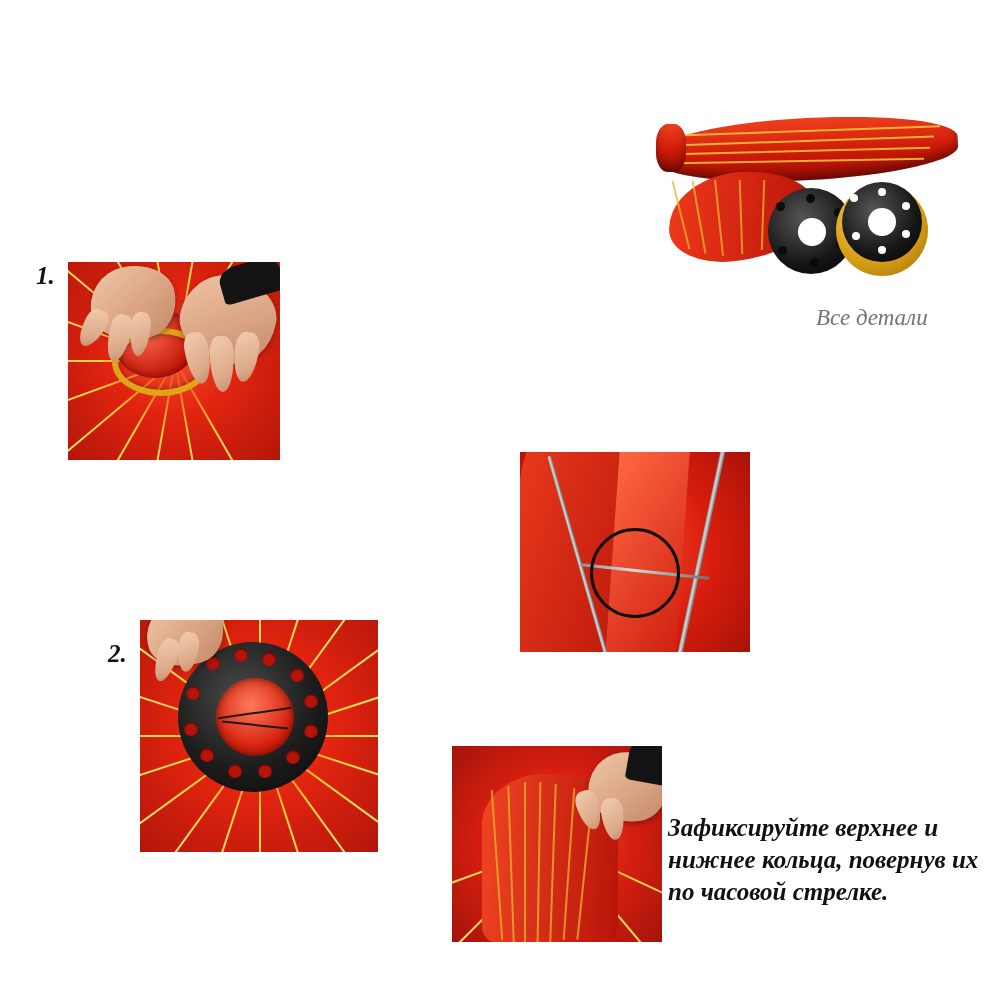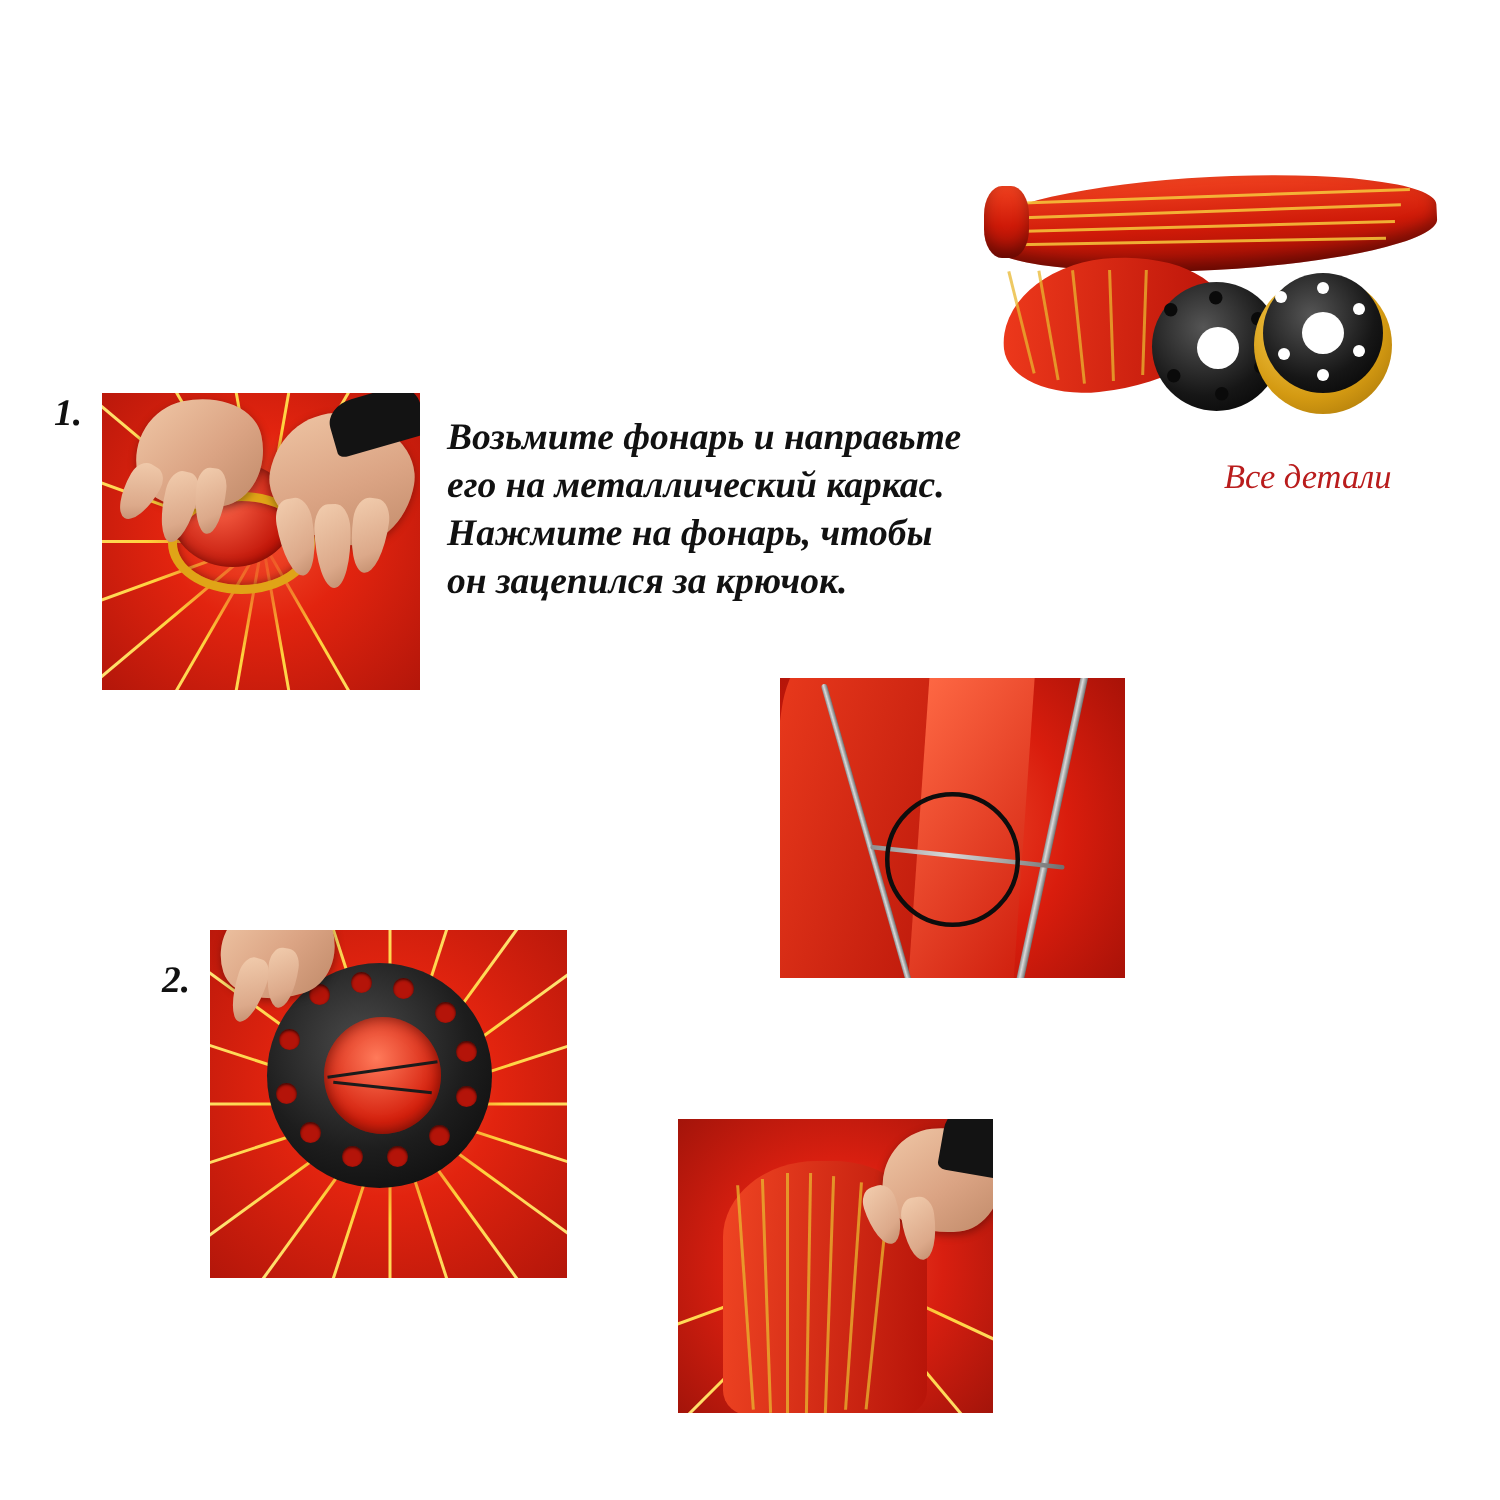--- a/index.html
+++ b/index.html
@@ -55,21 +55,21 @@
   #text-step1 { left: 298px; top: 276px; width: 345px; }
   #text-step3 { left: 668px; top: 812px; width: 320px; }
 
   .caption-all-parts {
     position: absolute;
     left: 816px;
     top: 305px;
     font-family: "Liberation Serif", serif;
     font-size: 23px;
     font-style: italic;
-    color: #b91c1c;
+    color: #737373;
     white-space: nowrap;
   }
 
   
   .photo {
     position: absolute;
     overflow: hidden;
     background: #d81f10;
   }
 
@@ -309,21 +309,20 @@
     <div class="finger" style="left:62px; top:50px; width:20px; height:44px; transform:rotate(6deg);"></div>
     <div class="finger" style="left:14px; top:46px; width:22px; height:40px; transform:rotate(30deg);"></div>
 
     <div class="hand" style="left:112px; top:14px; width:96px; height:86px; transform:rotate(10deg);"></div>
     <div class="finger" style="left:118px; top:70px; width:24px; height:52px; transform:rotate(-10deg);"></div>
     <div class="finger" style="left:142px; top:74px; width:24px; height:56px; transform:rotate(-2deg);"></div>
     <div class="finger" style="left:166px; top:70px; width:24px; height:50px; transform:rotate(8deg);"></div>
     <div class="sleeve" style="left:152px; top:0px; width:62px; height:36px; transform:rotate(-16deg);"></div>
   </div>
 
-  <div class="body-text" id="text-step1">Возьмите фонарь и направьте его на металлический каркас. Нажмите на фонарь, чтобы он зацепился за крючок.</div>
 
   <div class="photo" id="photo-hook">
     <div class="fabric" style="background:radial-gradient(circle at 45% 50%, #f2502f 0%, #d91d0d 55%, #a81208 100%);"></div>
     <div style="position:absolute; left:-10px; top:-20px; width:150px; height:250px; background:linear-gradient(100deg,#e8391c,#b51308); transform:rotate(8deg); border-radius:20% 35% 30% 25%;"></div>
     <div style="position:absolute; left:92px; top:-10px; width:70px; height:240px; background:linear-gradient(120deg,#ff6a45,#cc1a0a); transform:rotate(4deg);"></div>
     <div class="needle" style="left:56px; top:0px; width:4px; height:210px; transform:rotate(-16deg);"></div>
     <div class="needle" style="left:178px; top:-10px; width:5px; height:230px; transform:rotate(12deg);"></div>
     <div class="needle" style="left:60px; top:118px; width:130px; height:3px; transform:rotate(6deg);"></div>
     <div class="circle-mark" style="left:70px; top:76px; width:84px; height:84px;"></div>
   </div>
@@ -393,14 +392,15 @@
     <div class="fringe-line" style="left:100px; top:38px; height:158px; transform:rotate(2deg);"></div>
     <div class="fringe-line" style="left:116px; top:42px; height:152px; transform:rotate(4deg);"></div>
     <div class="fringe-line" style="left:132px; top:48px; height:146px; transform:rotate(6deg);"></div>
 
     <div class="hand" style="left:136px; top:6px; width:80px; height:70px; transform:rotate(-6deg);"></div>
     <div class="finger" style="left:126px; top:44px; width:22px; height:40px; transform:rotate(-18deg);"></div>
     <div class="finger" style="left:150px; top:52px; width:22px; height:42px; transform:rotate(-8deg);"></div>
     <div class="sleeve" style="left:176px; top:-6px; width:56px; height:44px; transform:rotate(10deg);"></div>
   </div>
 
+  <div class="body-text" id="text-step3">Зафиксируйте верхнее и нижнее кольца, повернув их по часовой стрелке.</div>
 
 </div>
 
 </body></html>

